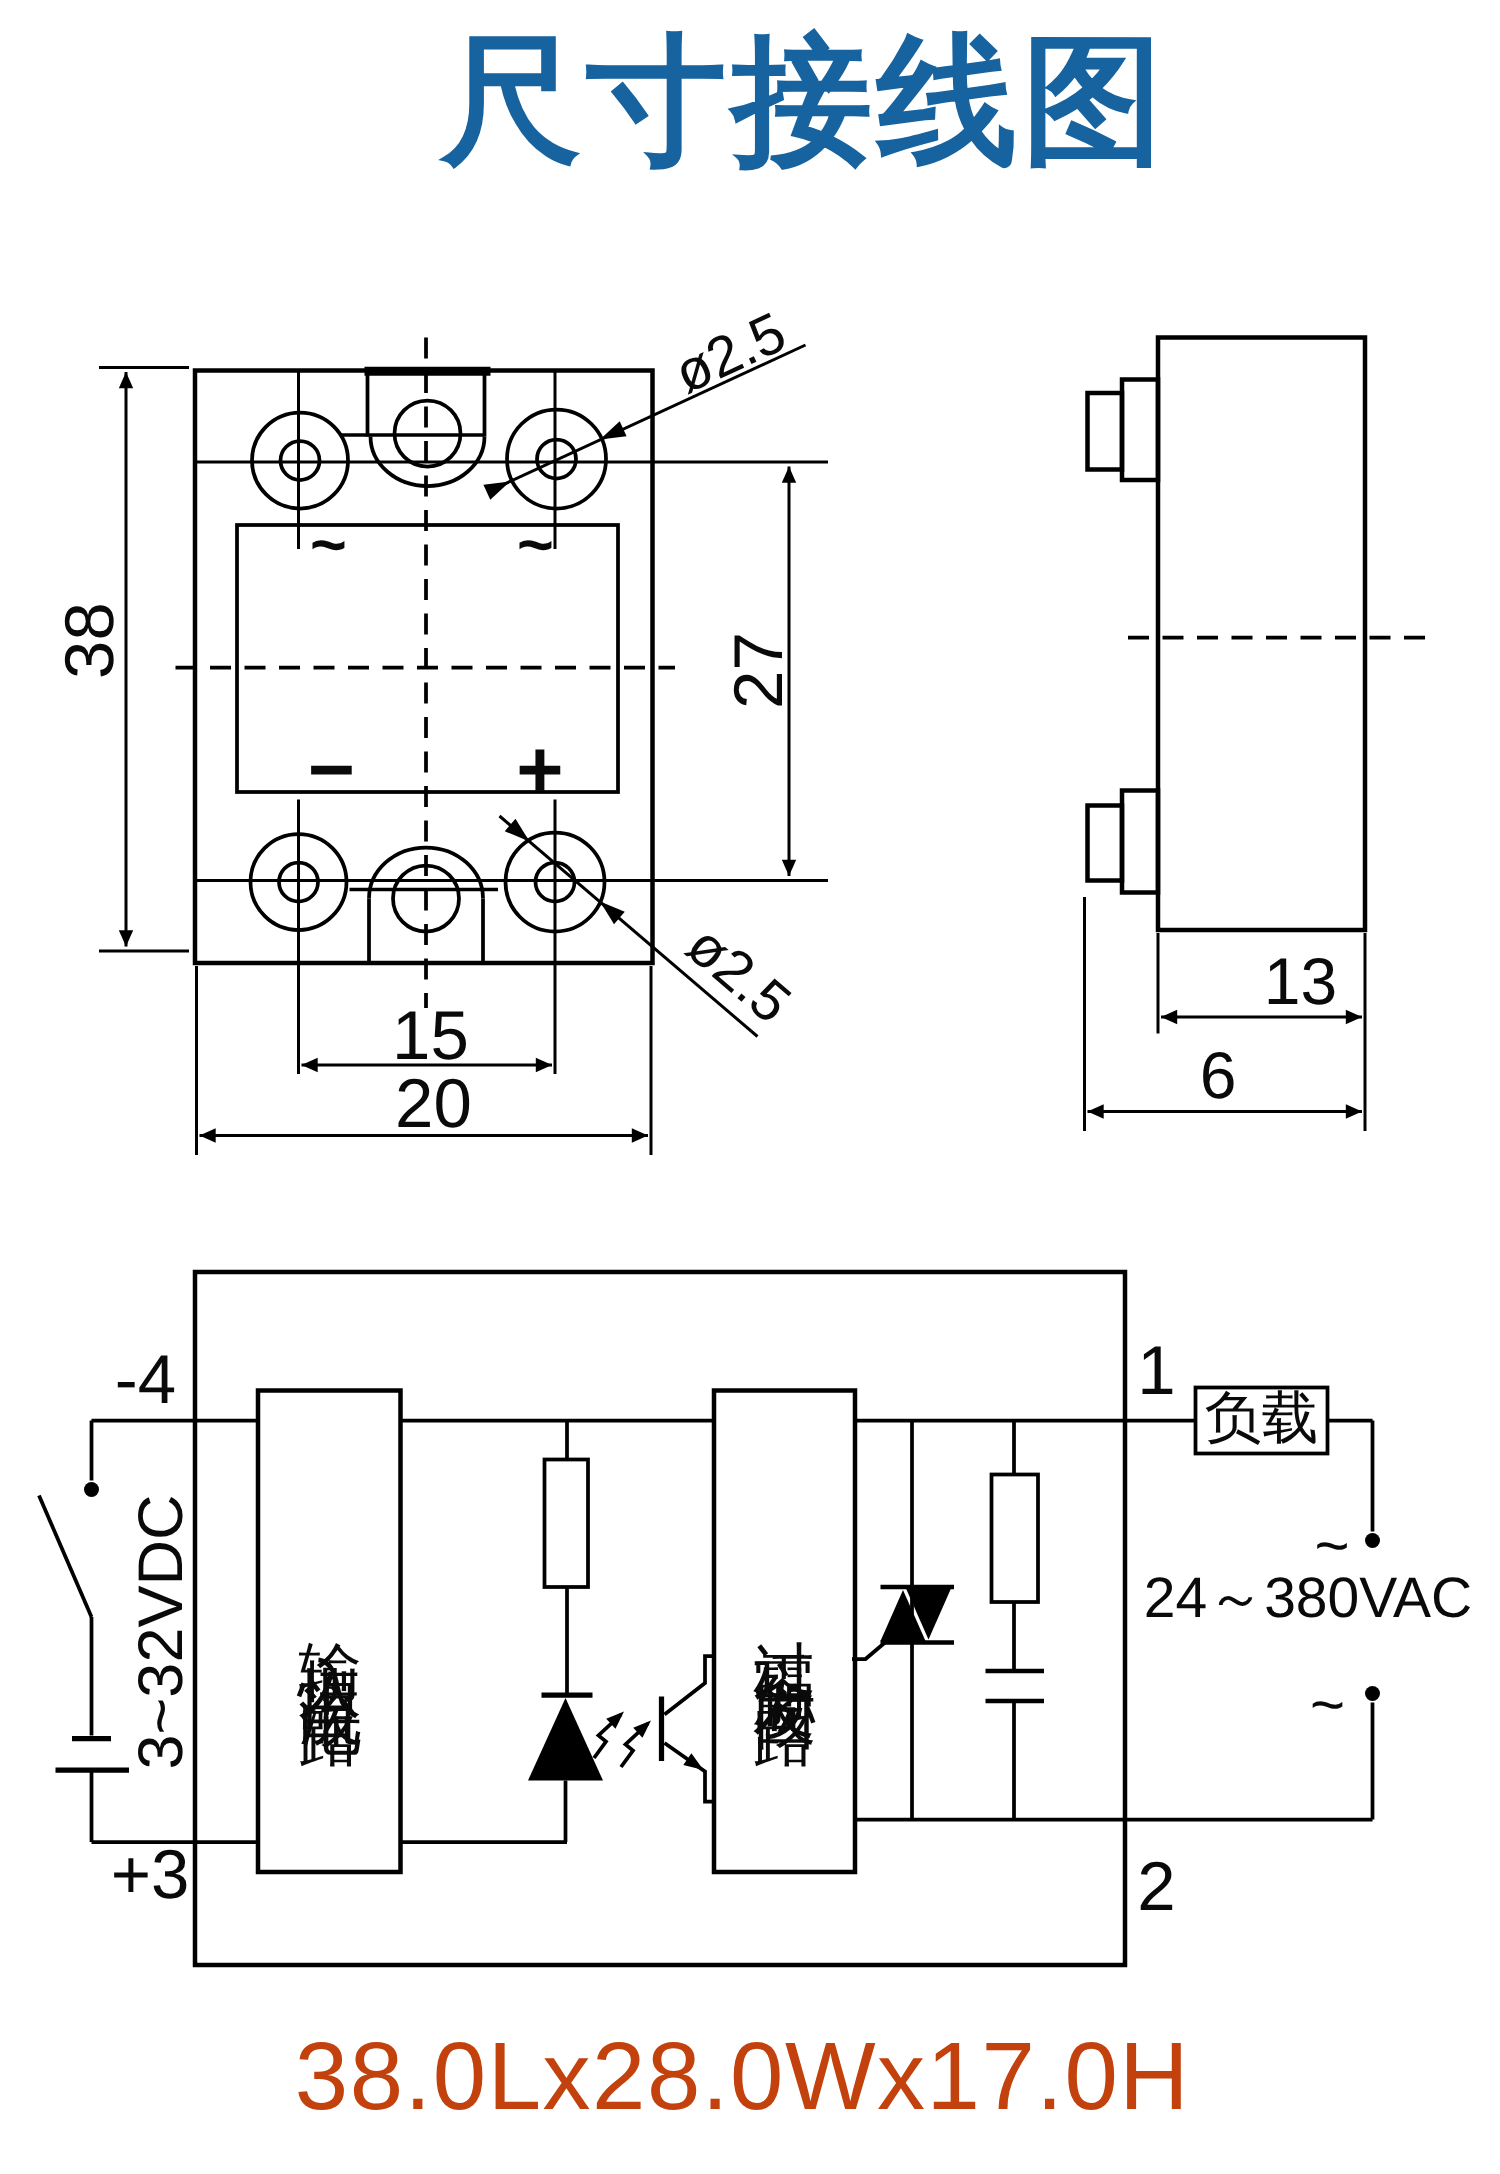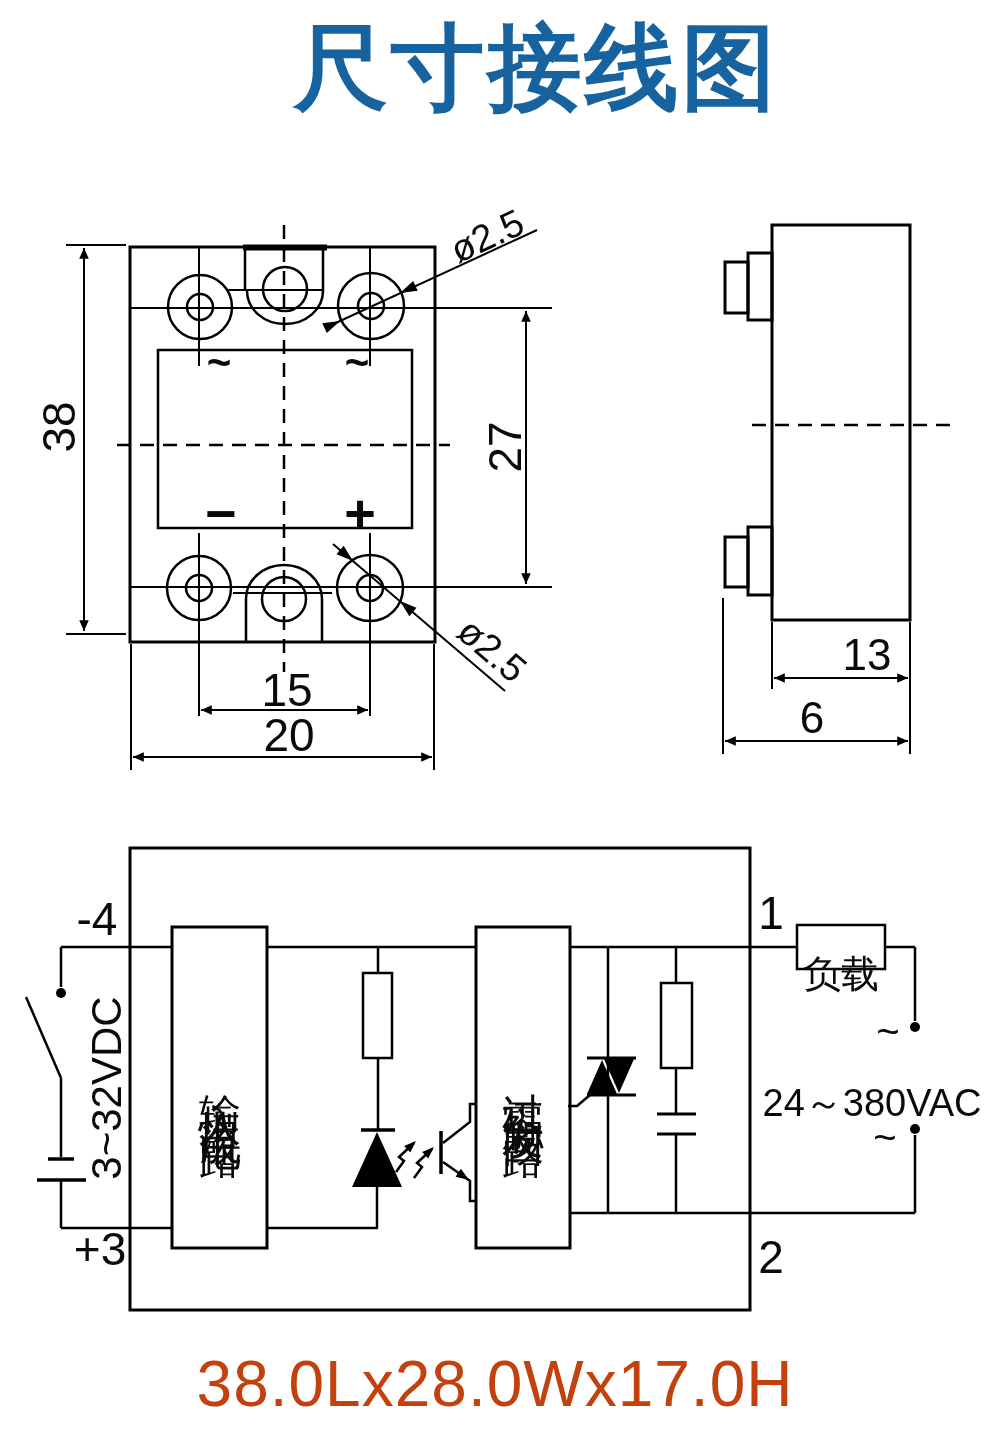--- a/index.html
+++ b/index.html
@@ -178,19 +178,19 @@
   <div class="lbl" style="left:867px;top:655px;font-size:44px;">13</div>
   <div class="lbl" style="left:812px;top:718px;font-size:44px;">6</div>
 
   <div class="lbl" style="left:97px;top:919px;font-size:46px;">-4</div>
   <div class="lbl" style="left:100px;top:1249px;font-size:46px;">+3</div>
   <div class="lbl rot90" style="left:107px;top:1088px;font-size:42px;">3~32VDC</div>
   <div class="vtext" style="left:220px;top:1087px;">输入恒流电路</div>
   <div class="vtext" style="left:523px;top:1087px;">过零触发回路</div>
   <div class="lbl" style="left:771px;top:913px;font-size:46px;">1</div>
   <div class="lbl" style="left:771px;top:1257px;font-size:46px;">2</div>
-  <div class="lbl" style="left:841px;top:946px;font-size:38px;margin-top:28px;">负载</div>
-  <div class="lbl" style="left:872px;top:1103px;font-size:38px;">24～380VAC</div>
+  <div class="lbl" style="left:841px;top:946px;font-size:38px;">负载</div>
+  <div class="lbl" style="left:872px;top:1066px;font-size:38px;">24～380VAC</div>
   <div class="lbl" style="left:888px;top:1031px;font-size:40px;">~</div>
   <div class="lbl" style="left:885px;top:1137px;font-size:40px;">~</div>
 
   <div class="footer">38.0Lx28.0Wx17.0H</div>
 </div>
 
 </body></html>

